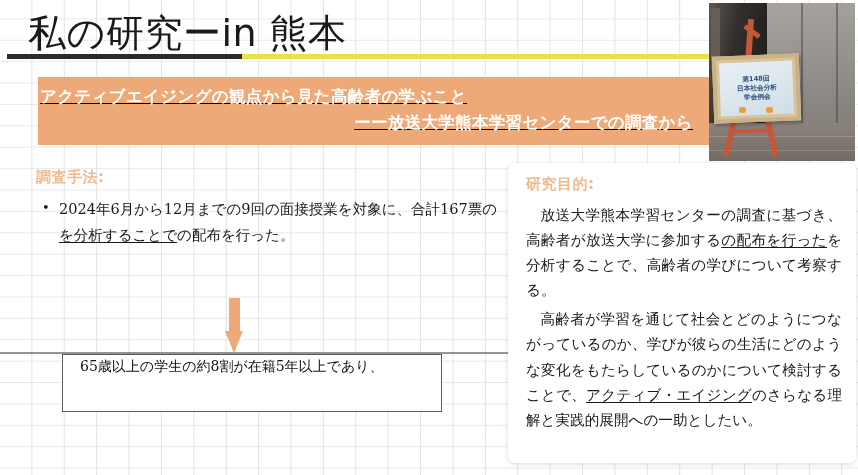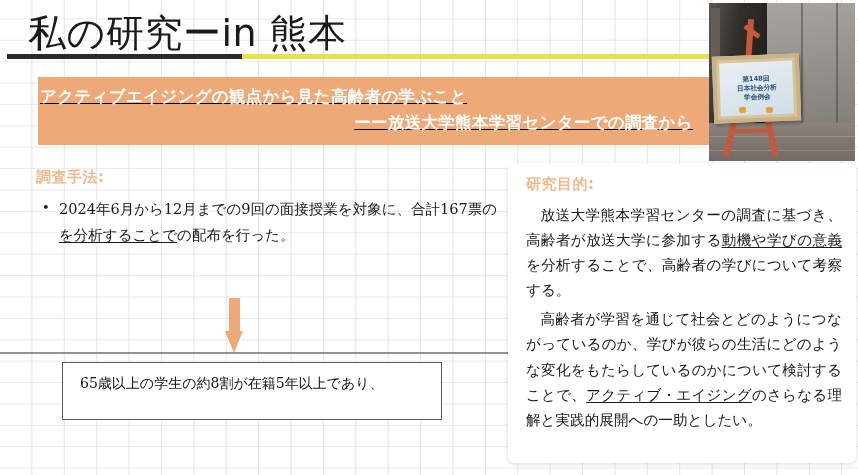--- a/index.html
+++ b/index.html
@@ -192,28 +192,27 @@
     width: 0; height: 0;
     border-left: 9.5px solid transparent;
     border-right: 9.5px solid transparent;
     border-top: 22px solid #eda977;
   }
 
   
   #result-box {
     position: absolute;
     left: 62px;
-    top: 362px;
+    top: 354px;
     width: 380px;
     height: 58px;
     background: #ffffff;
     border: 1.6px solid #5b5b5b;
     display: flex;
     flex-direction: column;
-    justify-content: center;
     padding: 0 12px 16px 17px;
   }
   .result-line {
     font-family: "DejaVu Serif", serif;
     font-size: 14px;
     color: #111111;
     line-height: 1.62;
     white-space: nowrap;
   }
 
@@ -310,17 +309,17 @@
   </div>
 
   <div id="bottom-rule"></div>
 
   <div id="result-box">
     <div class="result-line">65歳以上の学生の約8割が在籍5年以上であり、</div>
   </div>
 
   <div id="right-panel">
     <div class="section-heading">研究目的:</div>
-    <p class="para"><span>放送大学熊本学習センターの調査に基づき、高齢者が放送大学に参加する</span><span class="u">動機や学びの意義</span><span>を分析することで、高齢者の学びについて考察する。</span></p>
+    <p class="para"><span>放送大学熊本学習センターの調査に基づき、高齢者が放送大学に参加する</span><span class="u">の配布を行った</span><span>を分析することで、高齢者の学びについて考察する。</span></p>
     <p class="para"><span>高齢者が学習を通じて社会とどのようにつながっているのか、学びが彼らの生活にどのような変化をもたらしているのかについて検討することで、</span><span class="u">アクティブ・エイジング</span><span>のさらなる理解と実践的展開への一助としたい。</span></p>
   </div>
 
 </div>
 
 </body></html>

